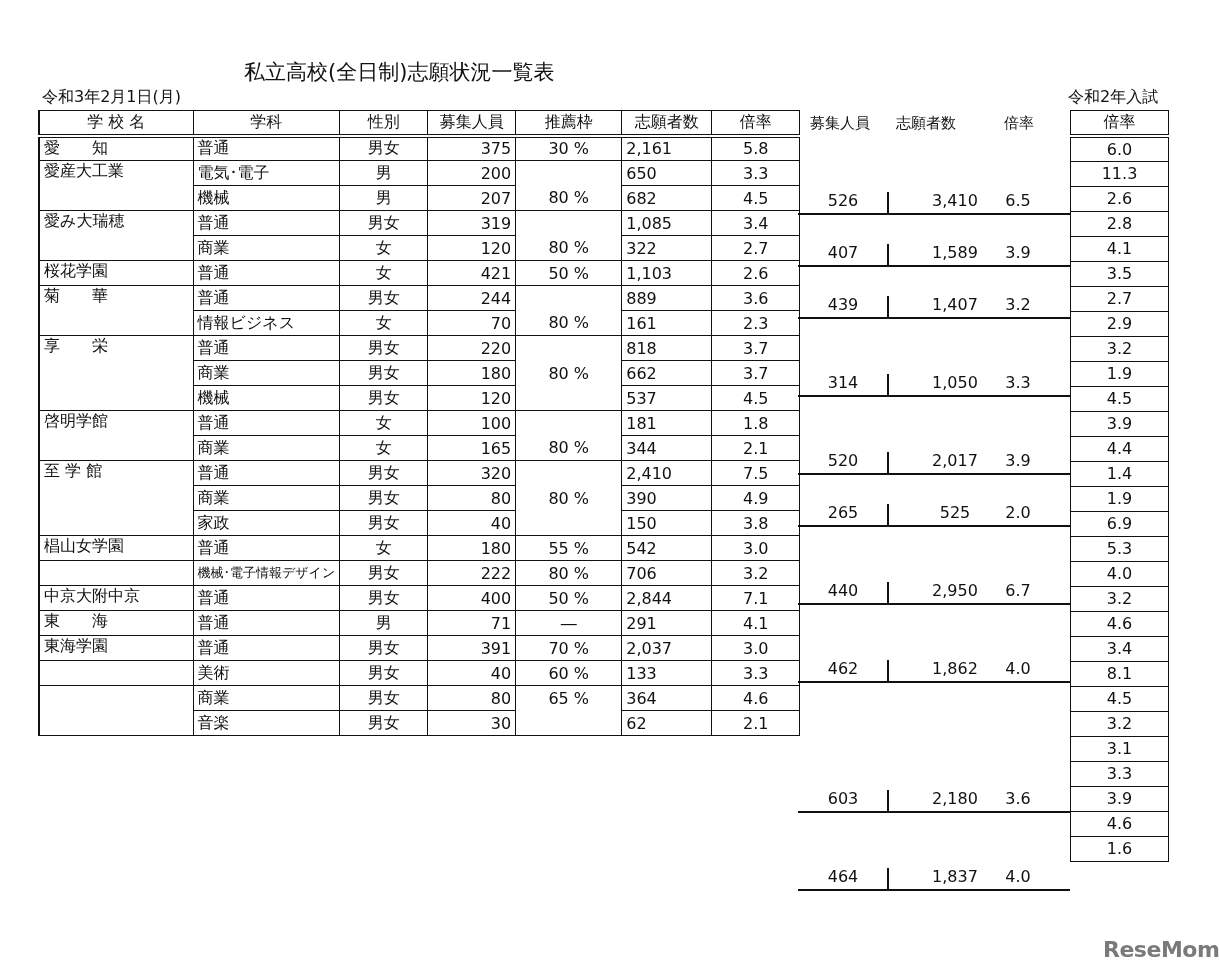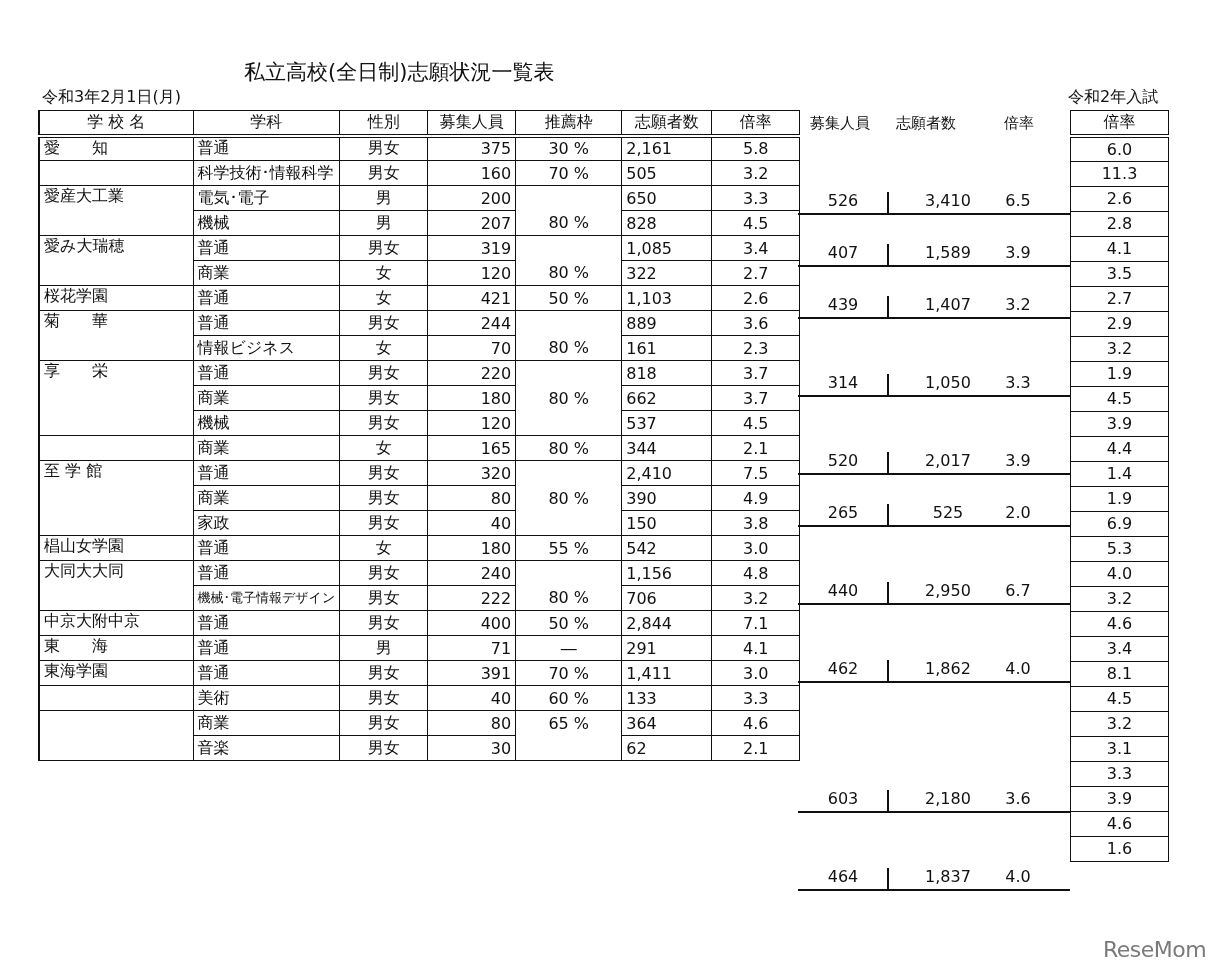--- a/index.html
+++ b/index.html
@@ -21,28 +21,28 @@
   .c-rat{width:88px;text-align:center;}
   td.nb-b{border-bottom:none !important;}
   td.nb-t{border-top:none !important;}
   td.small{font-size:13px !important;}
   td.vtop{vertical-align:top;}
   .sum-area{position:absolute;left:798px;top:110px;width:272px;}
   .sum-head{position:absolute;top:0;height:26px;font-size:15px;line-height:26px;}
   .sum-row{position:absolute;left:0;width:272px;height:26px;font-size:16px;line-height:26px;}
   .sum-row .s-cap{position:absolute;left:0;width:90px;text-align:center;}
   .sum-row .s-sep{position:absolute;left:89px;top:4px;width:1.5px;height:22px;background:#111;}
-  .sum-row .s-app{position:absolute;left:100px;width:100px;text-align:center;}
+  .sum-row .s-app{position:absolute;left:107px;width:100px;text-align:center;}
   .sum-row .s-rat{position:absolute;left:190px;width:60px;text-align:center;}
   .sum-line{position:absolute;left:0;width:272px;height:2px;background:#111;}
   #prev{left:1070px;top:110px;}
   #prev td,#prev th{width:98px;height:25px;font-size:16px;font-weight:normal;text-align:center;border:1.5px solid #111;box-sizing:border-box;}
   #prev thead tr{border-bottom:4px double #111;}
   .outer-l{border-left:2.5px solid #111 !important;}
-  .logo{position:absolute;left:1103px;top:937px;font-size:22px;font-weight:normal;color:#7a7a7a;letter-spacing:-0.5px;}
+  .logo{position:absolute;left:1103px;top:937px;font-size:22px;font-weight:bold;color:#7a7a7a;letter-spacing:-0.5px;}
 </style>
 </head>
 <body>
 
 <div class="title">私立高校(全日制)志願状況一覧表</div>
 <div class="date">令和3年2月1日(月)</div>
 <div class="prev-label">令和2年入試</div>
 
 <table id="main">
   <thead>
@@ -60,44 +60,35 @@
       <tr>
         <td class="c-name outer-l vtop">愛　　知</td>
         <td class="c-dept">普通</td>
         <td class="c-sex">男女</td>
         <td class="c-cap">375</td>
         <td class="c-rec">30 %</td>
         <td class="c-app">2,161</td>
         <td class="c-rat">5.8</td>
       </tr>
       <tr>
-        <td class="c-name outer-l vtop nb-t"></td>
-        <td class="c-dept">科学技術･情報科学</td>
-        <td class="c-sex">男女</td>
-        <td class="c-cap">160</td>
-        <td class="c-rec nb-t">70 %</td>
-        <td class="c-app">505</td>
-        <td class="c-rat">3.2</td>
-      </tr>
-      <tr>
         <td class="c-name outer-l vtop nb-b">愛産大工業</td>
         <td class="c-dept">電気･電子</td>
         <td class="c-sex">男</td>
         <td class="c-cap">200</td>
         <td class="c-rec nb-b"></td>
         <td class="c-app">650</td>
         <td class="c-rat">3.3</td>
       </tr>
       <tr>
         <td class="c-name outer-l vtop nb-t"></td>
         <td class="c-dept">機械</td>
         <td class="c-sex">男</td>
         <td class="c-cap">207</td>
         <td class="c-rec nb-t">80 %</td>
-        <td class="c-app">828</td>
+        <td class="c-app">682</td>
         <td class="c-rat">4.5</td>
       </tr>
       <tr>
         <td class="c-name outer-l vtop nb-b">愛み大瑞穂</td>
         <td class="c-dept">普通</td>
         <td class="c-sex">男女</td>
         <td class="c-cap">319</td>
         <td class="c-rec nb-b"></td>
         <td class="c-app">1,085</td>
         <td class="c-rat">3.4</td>
@@ -159,20 +150,29 @@
       <tr>
         <td class="c-name outer-l vtop nb-t"></td>
         <td class="c-dept">機械</td>
         <td class="c-sex">男女</td>
         <td class="c-cap">120</td>
         <td class="c-rec nb-t"></td>
         <td class="c-app">537</td>
         <td class="c-rat">4.5</td>
       </tr>
       <tr>
+        <td class="c-name outer-l vtop nb-b">啓明学館</td>
+        <td class="c-dept">普通</td>
+        <td class="c-sex">女</td>
+        <td class="c-cap">100</td>
+        <td class="c-rec nb-b"></td>
+        <td class="c-app">181</td>
+        <td class="c-rat">1.8</td>
+      </tr>
+      <tr>
         <td class="c-name outer-l vtop nb-t"></td>
         <td class="c-dept">商業</td>
         <td class="c-sex">女</td>
         <td class="c-cap">165</td>
         <td class="c-rec nb-t">80 %</td>
         <td class="c-app">344</td>
         <td class="c-rat">2.1</td>
       </tr>
       <tr>
         <td class="c-name outer-l vtop nb-b">至 学 館</td>
@@ -202,29 +202,20 @@
         <td class="c-rat">3.8</td>
       </tr>
       <tr>
         <td class="c-name outer-l vtop">椙山女学園</td>
         <td class="c-dept">普通</td>
         <td class="c-sex">女</td>
         <td class="c-cap">180</td>
         <td class="c-rec">55 %</td>
         <td class="c-app">542</td>
         <td class="c-rat">3.0</td>
-      </tr>
-      <tr>
-        <td class="c-name outer-l vtop nb-b">大同大大同</td>
-        <td class="c-dept">普通</td>
-        <td class="c-sex">男女</td>
-        <td class="c-cap">240</td>
-        <td class="c-rec nb-b"></td>
-        <td class="c-app">1,156</td>
-        <td class="c-rat">4.8</td>
       </tr>
       <tr>
         <td class="c-name outer-l vtop nb-t"></td>
         <td class="c-dept small">機械･電子情報デザイン</td>
         <td class="c-sex">男女</td>
         <td class="c-cap">222</td>
         <td class="c-rec nb-t">80 %</td>
         <td class="c-app">706</td>
         <td class="c-rat">3.2</td>
       </tr>
@@ -245,21 +236,21 @@
         <td class="c-rec">―</td>
         <td class="c-app">291</td>
         <td class="c-rat">4.1</td>
       </tr>
       <tr>
         <td class="c-name outer-l vtop">東海学園</td>
         <td class="c-dept">普通</td>
         <td class="c-sex">男女</td>
         <td class="c-cap">391</td>
         <td class="c-rec">70 %</td>
-        <td class="c-app">1,411</td>
+        <td class="c-app">2,037</td>
         <td class="c-rat">3.0</td>
       </tr>
       <tr>
         <td class="c-name outer-l vtop nb-t"></td>
         <td class="c-dept">美術</td>
         <td class="c-sex">男女</td>
         <td class="c-cap">40</td>
         <td class="c-rec nb-t">60 %</td>
         <td class="c-app">133</td>
         <td class="c-rat">3.3</td>

